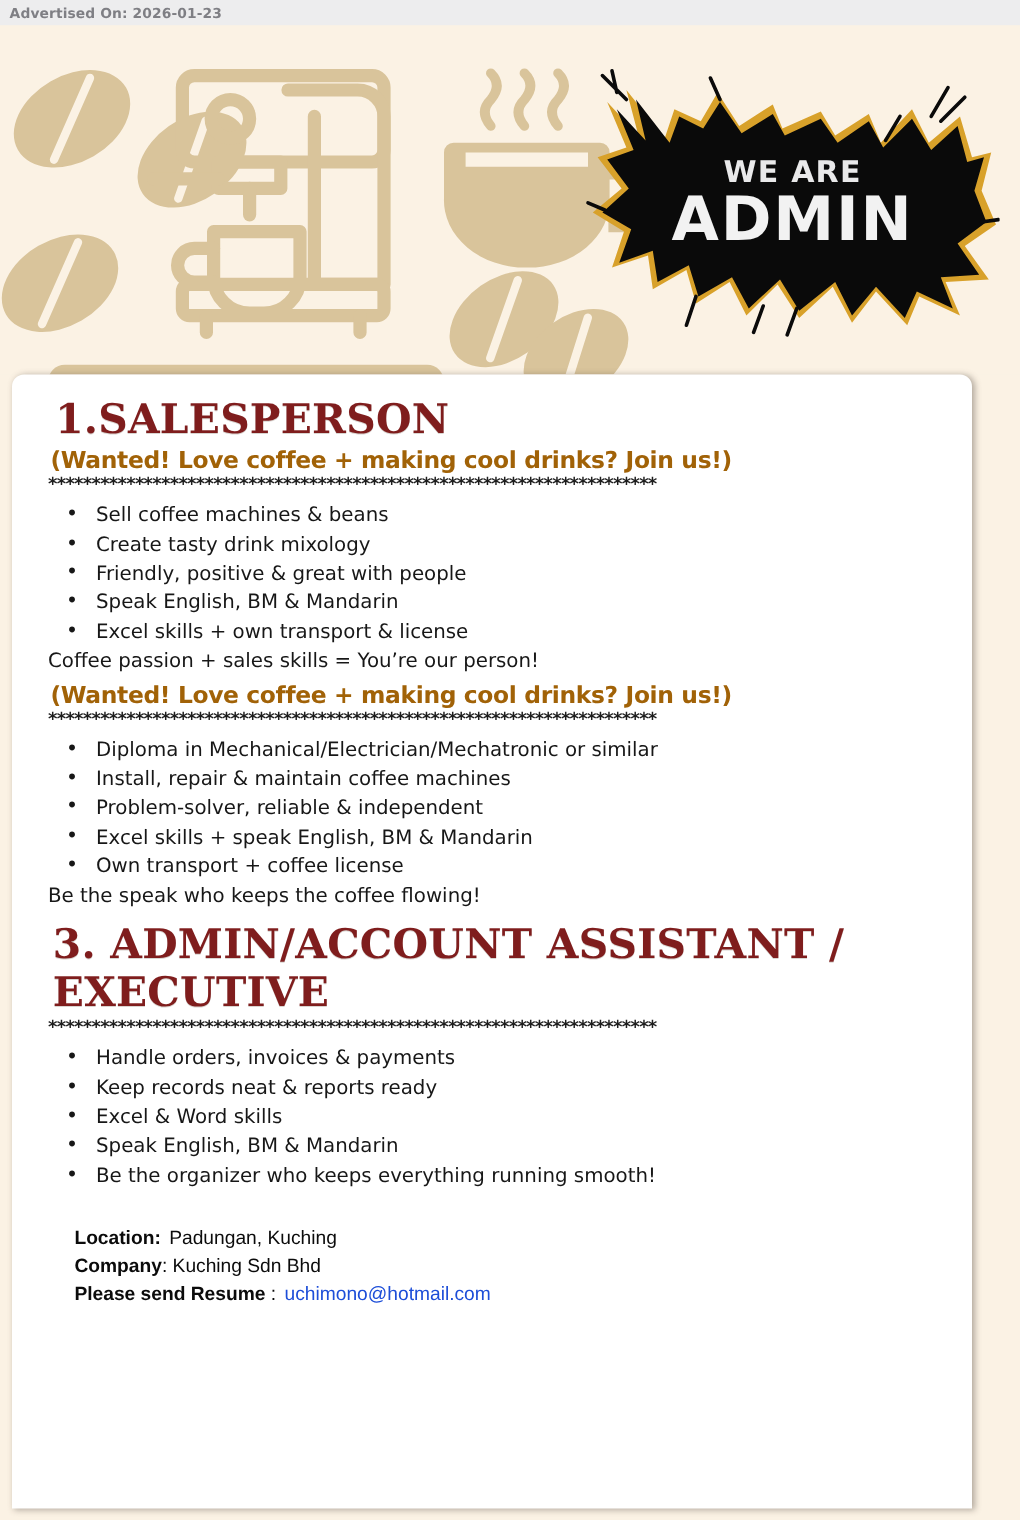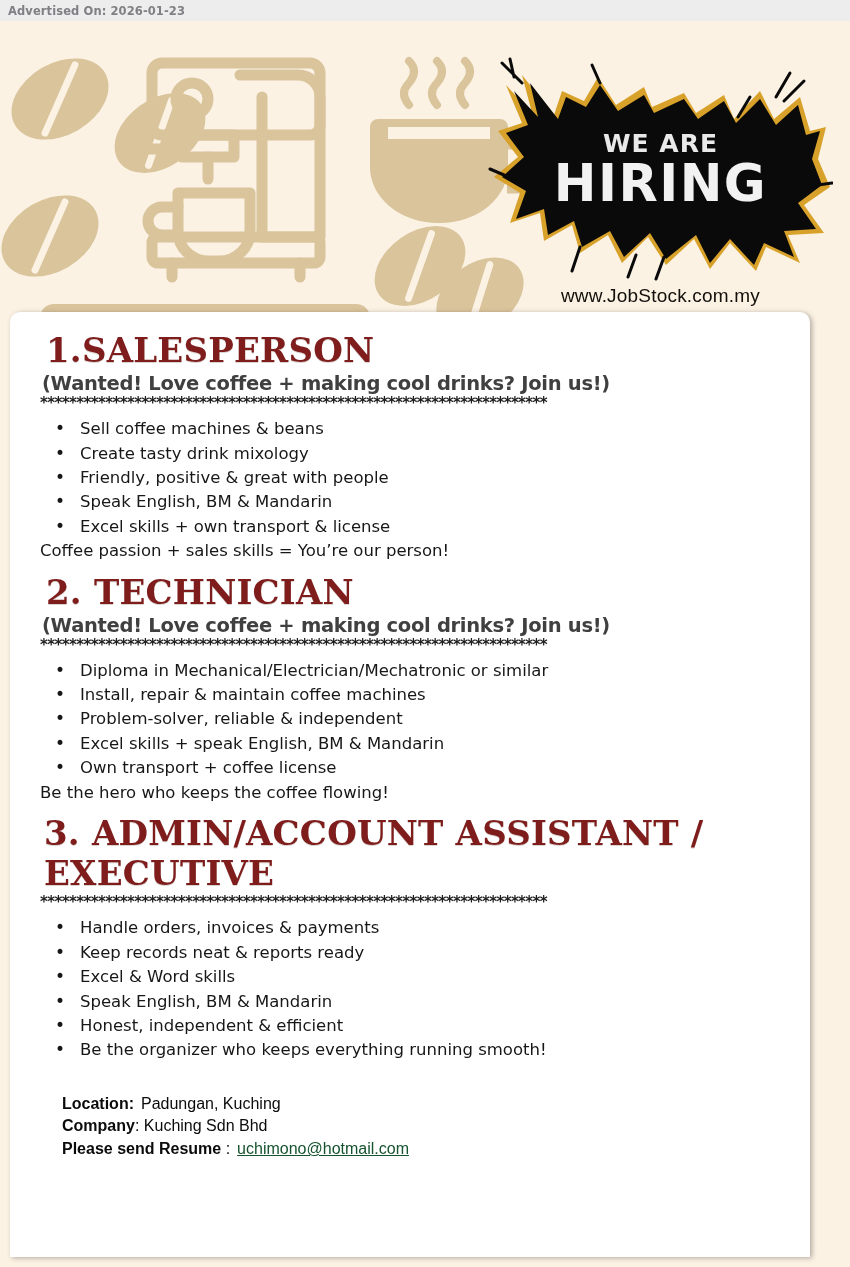--- a/index.html
+++ b/index.html
@@ -137,21 +137,21 @@
     text-shadow: 0 1px 0 #d9d5d1;
     margin: 8px 0 2px 14px;
     letter-spacing: 0.2px;
   }
   .job-title.wrap { margin-left: 12px; padding-right: 80px; }
 
   .job-sub {
     font-family: "DejaVu Sans", sans-serif;
     font-size: 19.5px;
     font-weight: bold;
-    color: #404040;
+    color: #a16207;
     margin: 0 0 1px 10px;
     letter-spacing: -0.3px;
   }
 
   .stars {
     font-family: "DejaVu Sans", sans-serif;
     font-size: 15px;
     font-weight: bold;
     color: #1d1d1d;
     letter-spacing: -0.6px;
@@ -197,23 +197,22 @@
   }
   .contact-row {
     font-size: 16px;
     line-height: 1.42;
     color: #0b0b0b;
     white-space: nowrap;
   }
   .contact-label { font-weight: bold; }
   .contact-value { font-weight: normal; }
   .email {
-    color: #14532d;
+    color: #1d4ed8;
     font-weight: normal;
-    text-decoration: underline;
   }
   .gapsp { display: inline-block; width: 7px; }
 </style>
 </head>
 <body>
 
 <div class="adbar">
   <span class="adbar-text">Advertised On: 2026-01-23</span>
 </div>
 
@@ -284,66 +283,63 @@
         <path d="M112 26 L104 8"></path>
         <path d="M250 60 L262 40"></path>
         <path d="M176 200 L168 222 M148 198 L140 220"></path>
         <path d="M92 190 L84 214"></path>
         <path d="M16 118 L2 112"></path>
         <path d="M330 128 L344 126"></path>
       </g>
     </svg>
     <div class="burst-text">
       <div class="we-are">WE ARE</div>
-      <div class="hiring">HIRING</div>
+      <div class="hiring">ADMIN</div>
     </div>
   </div>
 
-  <div class="site-url">www.JobStock.com.my</div>
 </div>
 
 <div class="card">
 
   <div class="job-block">
     <div class="job-title">1.SALESPERSON</div>
     <div class="job-sub">(Wanted! Love coffee + making cool drinks? Join us!)</div>
     <div class="stars">**********************************************************************</div>
     <ul class="bullets">
       <li>Sell coffee machines &amp; beans</li>
       <li>Create tasty drink mixology</li>
       <li>Friendly, positive &amp; great with people</li>
       <li>Speak English, BM &amp; Mandarin</li>
       <li>Excel skills + own transport &amp; license</li>
     </ul>
     <div class="closing">Coffee passion + sales skills = You’re our person!</div>
   </div>
 
   <div class="job-block">
-    <div class="job-title">2. TECHNICIAN</div>
     <div class="job-sub">(Wanted! Love coffee + making cool drinks? Join us!)</div>
     <div class="stars">**********************************************************************</div>
     <ul class="bullets">
       <li>Diploma in Mechanical/Electrician/Mechatronic or similar</li>
       <li>Install, repair &amp; maintain coffee machines</li>
       <li>Problem-solver, reliable &amp; independent</li>
       <li>Excel skills + speak English, BM &amp; Mandarin</li>
       <li>Own transport + coffee license</li>
     </ul>
-    <div class="closing">Be the hero who keeps the coffee flowing!</div>
+    <div class="closing">Be the speak who keeps the coffee flowing!</div>
   </div>
 
   <div class="job-block">
     <div class="job-title wrap">3. ADMIN/ACCOUNT ASSISTANT / EXECUTIVE</div>
     <div class="stars">**********************************************************************</div>
     <ul class="bullets">
       <li>Handle orders, invoices &amp; payments</li>
       <li>Keep records neat &amp; reports ready</li>
       <li>Excel &amp; Word skills</li>
       <li>Speak English, BM &amp; Mandarin</li>
-      <li>Honest, independent &amp; efficient</li>
       <li>Be the organizer who keeps everything running smooth!</li>
     </ul>
   </div>
 
   <div class="contact">
     <div class="contact-row">
       <span class="contact-label">Location:</span><span class="gapsp"></span><span class="contact-value">Padungan, Kuching</span>
     </div>
     <div class="contact-row">
       <span class="contact-label">Company</span><span class="contact-value">:</span> <span class="contact-value">Kuching Sdn Bhd</span>

